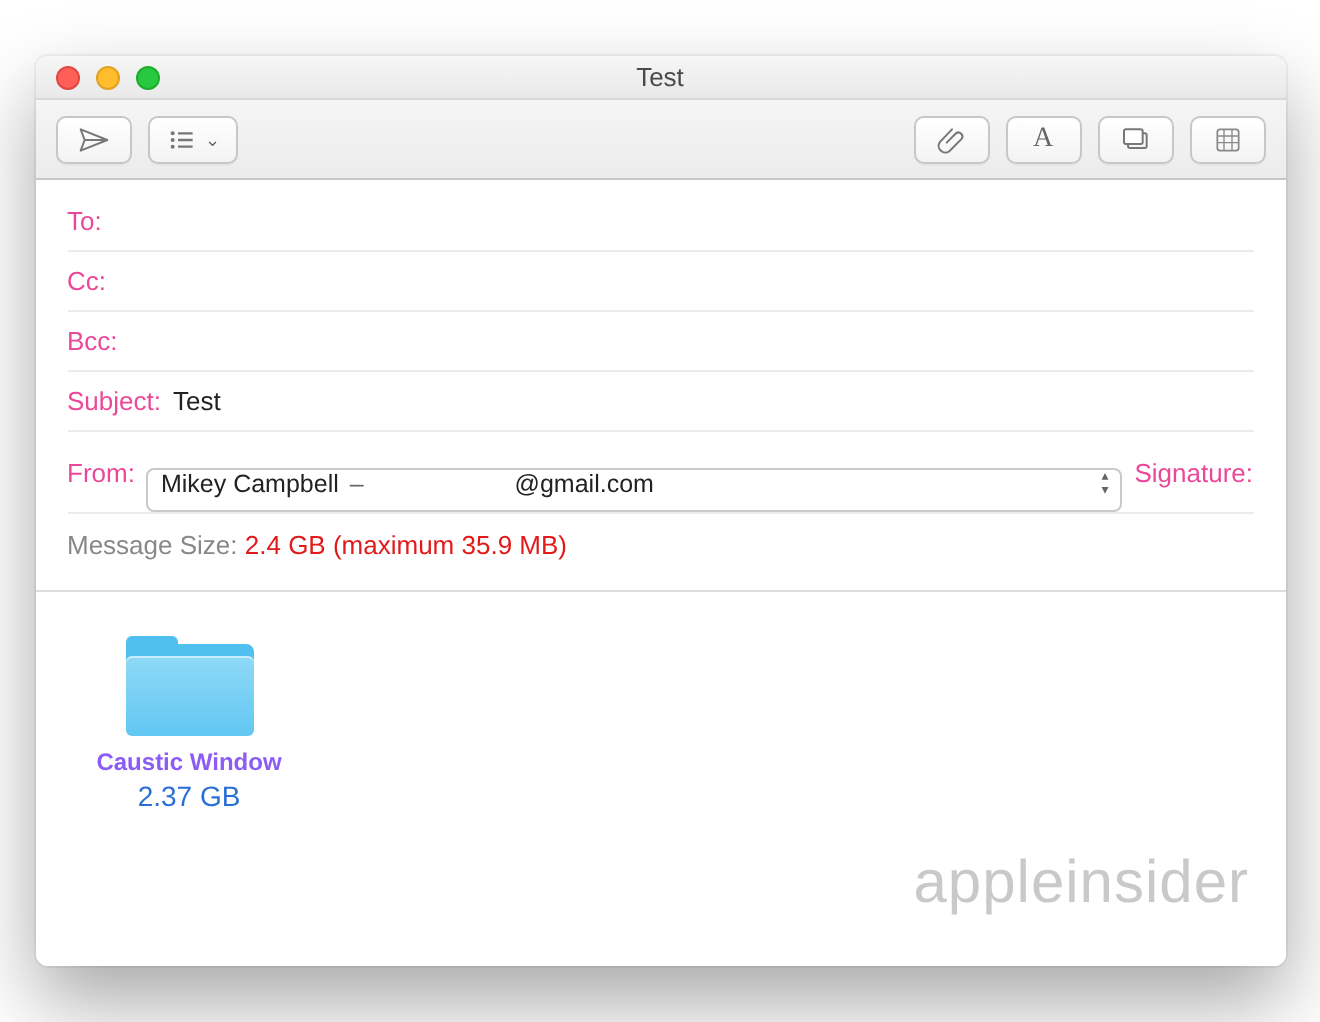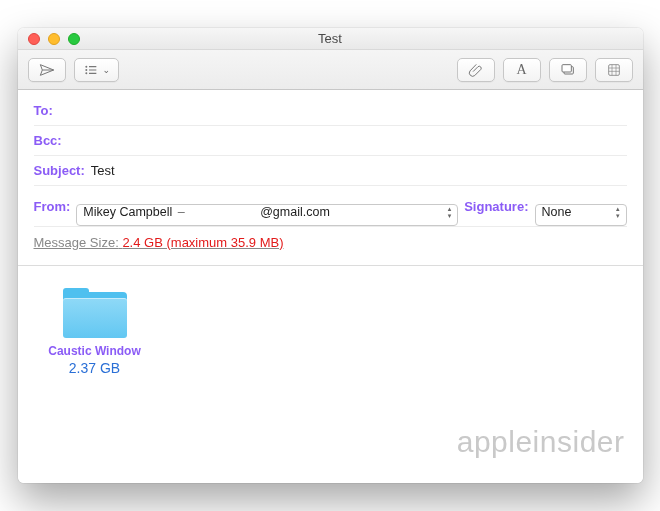--- a/index.html
+++ b/index.html
@@ -88,21 +88,21 @@
   }
   .field-row {
     display: flex;
     align-items: center;
     min-height: 30px;
     border-bottom: 1px solid #ececec;
     gap: 6px;
     font-size: 13px;
   }
   .field-row:last-child { border-bottom: none; }
-  .field-label { color: #8b5cf6; white-space: nowrap; font-weight: bold; }
+  .field-label { color: #ec4899; white-space: nowrap; }
   .field-value { color: #222; flex: 1; }
   .subject-val { font-weight: 400; color: #222; }
 
   .from-row { gap: 6px; }
   .select {
     display: inline-flex;
     align-items: flex-start;
     height: 22px;
     padding: 0 6px;
     background: #fff;
@@ -118,21 +118,21 @@
   .sel-spacer { color: #666; padding: 0 2px; }
   .sel-redact {
     display: inline-block; width: 70px; height: 12px; background: #fff;
     vertical-align: middle;
   }
   .stepper {
     display: flex; flex-direction: column; margin-left: 4px;
     font-size: 7px; line-height: 7px; color: #666;
   }
 
-  .msg-size { color: #888; text-decoration: underline; }
+  .msg-size { color: #888; }
   .msg-size .warn { color: #e21a1a; }
 
   
   .body-area {
     flex: 1;
     background: #fff;
     padding: 22px 22px;
     position: relative;
   }
   .attachment {
@@ -237,20 +237,24 @@
     </div>
   </div>
 
   <div class="fields">
 
     <div class="field-row">
       <span class="field-label">To:</span>
       <span class="field-value"></span>
     </div>
 
+    <div class="field-row">
+      <span class="field-label">Cc:</span>
+      <span class="field-value"></span>
+    </div>
 
     <div class="field-row">
       <span class="field-label">Bcc:</span>
       <span class="field-value"></span>
     </div>
 
     <div class="field-row">
       <span class="field-label">Subject:</span>
       <span class="field-value subject-val">Test</span>
     </div>
@@ -260,27 +264,20 @@
       <div class="select from">
         <span class="sel-text">
           <span>Mikey Campbell</span><span class="sel-spacer"> – </span><span class="sel-redact"></span><span>@gmail.com</span>
         </span>
         <span class="stepper">
             <span>▴</span>
             <span>▾</span>
           </span>
       </div>
       <span class="field-label">Signature:</span>
-      <div class="select" style="width:92px">
-        <span class="sel-text">None</span>
-        <span class="stepper">
-            <span>▴</span>
-            <span>▾</span>
-          </span>
-      </div>
     </div>
 
     <div class="field-row" style="border-bottom:none">
       <span class="msg-size">
         <span>Message Size:</span>
         <span class="warn">2.4 GB (maximum 35.9 MB)</span>
       </span>
     </div>
 
   </div>

